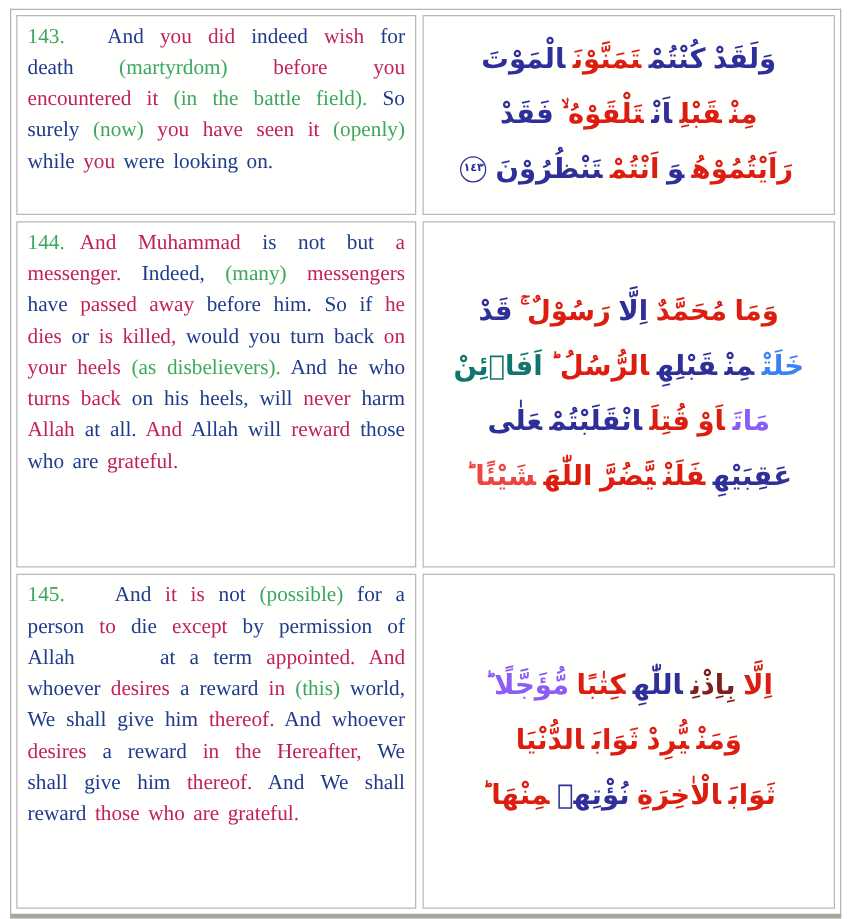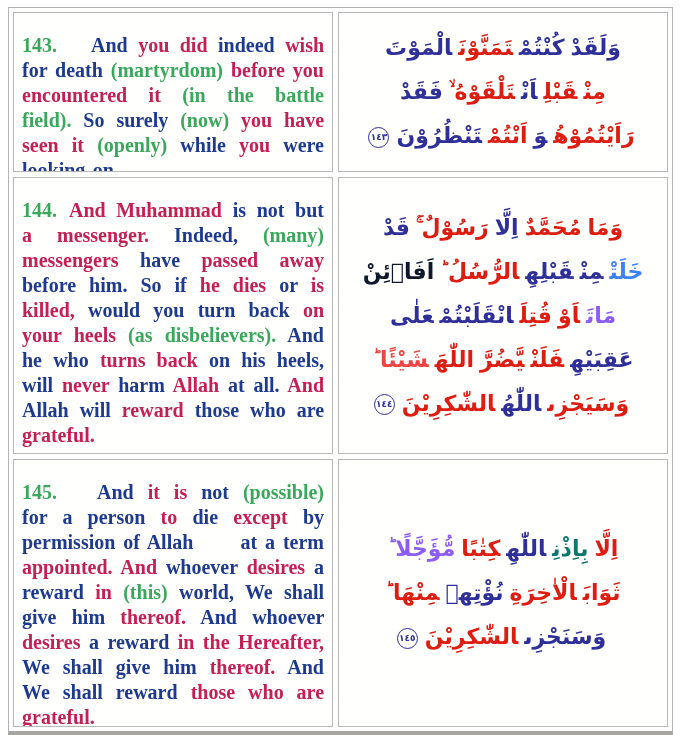--- a/index.html
+++ b/index.html
@@ -16,23 +16,23 @@
     background:#ffffff;
     box-sizing:border-box;
   }
   .cell{
     border:1px solid #b8b8b8;
     background:#fffffe;
     box-sizing:border-box;
     overflow:hidden;
   }
   .eng-cell{
-    padding:20px 8px 2px 8px;
-    font-size:20px;
-    font-weight:bold;
+    padding:3px 8px 2px 8px;
+    font-size:17px;
+    font-weight:normal;
     line-height:25px;
     text-align:justify;
     word-spacing:2.5px;
   }
   .verse-num{display:inline-block;}
   .ar-cell{
     direction:rtl;
     display:flex;
     flex-direction:column;
     justify-content:center;
@@ -66,24 +66,23 @@
 <div class="quran-table" id="quran-table">
     <div class="cell eng-cell"><span class="verse-num" style="color: rgb(58, 168, 92); margin-right: 34px;">143.</span><span style="color: rgb(29, 58, 143);">And</span> <span style="color: rgb(195, 32, 85);">you did</span> <span style="color: rgb(29, 58, 143);">indeed</span> <span style="color: rgb(195, 32, 85);">wish</span> <span style="color: rgb(29, 58, 143);">for death</span> <span style="color: rgb(58, 168, 92);">(martyrdom)</span> <span style="color: rgb(195, 32, 85);">before you encountered it</span> <span style="color: rgb(58, 168, 92);">(in the battle field).</span> <span style="color: rgb(29, 58, 143);">So surely</span> <span style="color: rgb(58, 168, 92);">(now)</span> <span style="color: rgb(195, 32, 85);">you have seen it</span> <span style="color: rgb(58, 168, 92);">(openly)</span> <span style="color: rgb(29, 58, 143);">while</span> <span style="color: rgb(195, 32, 85);">you</span> <span style="color: rgb(29, 58, 143);">were looking on.</span> </div>
     <div class="cell ar-cell">
       <div class="ar-line"><span class="ar-word" style="color: rgb(47, 47, 153);">وَلَقَدْ</span><span class="ar-word" style="color: rgb(47, 47, 153);">كُنْتُمْ</span><span class="ar-word" style="color: rgb(221, 29, 16);">تَمَنَّوْنَ</span><span class="ar-word" style="color: rgb(47, 47, 153);">الْمَوْتَ</span></div>
       <div class="ar-line"><span class="ar-word" style="color: rgb(221, 29, 16);">مِنْ</span><span class="ar-word" style="color: rgb(221, 29, 16);">قَبْلِ</span><span class="ar-word" style="color: rgb(47, 47, 153);">اَنْ</span><span class="ar-word" style="color: rgb(221, 29, 16);">تَلْقَوْهُ ۙ</span><span class="ar-word" style="color: rgb(47, 47, 153);">فَقَدْ</span></div>
       <div class="ar-line"><span class="ar-word" style="color: rgb(221, 29, 16);">رَاَيْتُمُوْهُ</span><span class="ar-word" style="color: rgb(47, 47, 153);">وَ</span><span class="ar-word" style="color: rgb(221, 29, 16);">اَنْتُمْ</span><span class="ar-word" style="color: rgb(47, 47, 153);">تَنْظُرُوْنَ</span><span class="ayah-medallion" style="color: rgb(47, 47, 153);">١٤٣</span></div>
     </div>
     <div class="cell eng-cell"><span class="verse-num" style="color: rgb(58, 168, 92); margin-right: 12px;">144.</span><span style="color: rgb(195, 32, 85);">And Muhammad</span> <span style="color: rgb(29, 58, 143);">is not but</span> <span style="color: rgb(195, 32, 85);">a messenger.</span> <span style="color: rgb(29, 58, 143);">Indeed,</span> <span style="color: rgb(58, 168, 92);">(many)</span> <span style="color: rgb(195, 32, 85);">messengers</span> <span style="color: rgb(29, 58, 143);">have</span> <span style="color: rgb(195, 32, 85);">passed away</span> <span style="color: rgb(29, 58, 143);">before him. So if</span> <span style="color: rgb(195, 32, 85);">he dies</span> <span style="color: rgb(29, 58, 143);">or</span> <span style="color: rgb(195, 32, 85);">is killed,</span> <span style="color: rgb(29, 58, 143);">would you turn back</span> <span style="color: rgb(195, 32, 85);">on your heels</span> <span style="color: rgb(58, 168, 92);">(as disbelievers).</span> <span style="color: rgb(29, 58, 143);">And he who</span> <span style="color: rgb(195, 32, 85);">turns back</span> <span style="color: rgb(29, 58, 143);">on his heels, will</span> <span style="color: rgb(195, 32, 85);">never</span> <span style="color: rgb(29, 58, 143);">harm</span> <span style="color: rgb(195, 32, 85);">Allah</span> <span style="color: rgb(29, 58, 143);">at all.</span> <span style="color: rgb(195, 32, 85);">And</span> <span style="color: rgb(29, 58, 143);">Allah will</span> <span style="color: rgb(195, 32, 85);">reward</span> <span style="color: rgb(29, 58, 143);">those who are</span> <span style="color: rgb(195, 32, 85);">grateful.</span> </div>
     <div class="cell ar-cell">
       <div class="ar-line"><span class="ar-word" style="color: rgb(221, 29, 16);">وَمَا</span><span class="ar-word" style="color: rgb(221, 29, 16);">مُحَمَّدٌ</span><span class="ar-word" style="color: rgb(47, 47, 153);">اِلَّا</span><span class="ar-word" style="color: rgb(221, 29, 16);">رَسُوْلٌ ۚ</span><span class="ar-word" style="color: rgb(47, 47, 153);">قَدْ</span></div>
-      <div class="ar-line"><span class="ar-word" style="color: #3b82f6;">خَلَتْ</span><span class="ar-word" style="color: rgb(47, 47, 153);">مِنْ</span><span class="ar-word" style="color: rgb(47, 47, 153);">قَبْلِهِ</span><span class="ar-word" style="color: rgb(221, 29, 16);">الرُّسُلُ ؕ</span><span class="ar-word" style="color: #0f172a;">اَفَا۟ئِنْ</span></div>
+      <div class="ar-line"><span class="ar-word" style="color: #3b82f6;">خَلَتْ</span><span class="ar-word" style="color: rgb(47, 47, 153);">مِنْ</span><span class="ar-word" style="color: rgb(47, 47, 153);">قَبْلِهِ</span><span class="ar-word" style="color: rgb(221, 29, 16);">الرُّسُلُ ؕ</span><span class="ar-word" style="color: #0f766e;">اَفَا۟ئِنْ</span></div>
       <div class="ar-line"><span class="ar-word" style="color: #8b5cf6;">مَاتَ</span><span class="ar-word" style="color: rgb(221, 29, 16);">اَوْ</span><span class="ar-word" style="color: rgb(221, 29, 16);">قُتِلَ</span><span class="ar-word" style="color: rgb(47, 47, 153);">انْقَلَبْتُمْ</span><span class="ar-word" style="color: rgb(47, 47, 153);">عَلٰى</span></div>
       <div class="ar-line"><span class="ar-word" style="color: rgb(47, 47, 153);">عَقِبَيْهِ</span><span class="ar-word" style="color: rgb(221, 29, 16);">فَلَنْ</span><span class="ar-word" style="color: rgb(221, 29, 16);">يَّضُرَّ</span><span class="ar-word" style="color: rgb(221, 29, 16);">اللّٰهَ</span><span class="ar-word" style="color: #ef4444;">شَيْئًا ؕ</span></div>
-      <div class="ar-line"><span class="ar-word" style="color: rgb(221, 29, 16);">وَسَيَجْزِى</span><span class="ar-word" style="color: rgb(47, 47, 153);">اللّٰهُ</span><span class="ar-word" style="color: rgb(221, 29, 16);">الشّٰكِرِيْنَ</span><span class="ayah-medallion" style="color: rgb(47, 47, 153);">١٤٤</span></div>
     </div>
     <div class="cell eng-cell"><span class="verse-num" style="color: rgb(58, 168, 92); margin-right: 40px;">145.</span><span style="color: rgb(29, 58, 143);">And</span> <span style="color: rgb(195, 32, 85);">it is</span> <span style="color: rgb(29, 58, 143);">not</span> <span style="color: rgb(58, 168, 92);">(possible)</span> <span style="color: rgb(29, 58, 143);">for a person</span> <span style="color: rgb(195, 32, 85);">to</span> <span style="color: rgb(29, 58, 143);">die</span> <span style="color: rgb(195, 32, 85);">except</span> <span style="color: rgb(29, 58, 143);">by permission of Allah</span> <span style="color: rgb(29, 58, 143);">&nbsp;&nbsp;&nbsp;&nbsp;</span> <span style="color: rgb(29, 58, 143);">at a term</span> <span style="color: rgb(195, 32, 85);">appointed.</span> <span style="color: rgb(195, 32, 85);">And</span> <span style="color: rgb(29, 58, 143);">whoever</span> <span style="color: rgb(195, 32, 85);">desires</span> <span style="color: rgb(29, 58, 143);">a reward</span> <span style="color: rgb(195, 32, 85);">in</span> <span style="color: rgb(58, 168, 92);">(this)</span> <span style="color: rgb(29, 58, 143);">world, We shall give him</span> <span style="color: rgb(195, 32, 85);">thereof.</span> <span style="color: rgb(29, 58, 143);">And whoever</span> <span style="color: rgb(195, 32, 85);">desires</span> <span style="color: rgb(29, 58, 143);">a reward</span> <span style="color: rgb(195, 32, 85);">in the Hereafter,</span> <span style="color: rgb(29, 58, 143);">We shall give him</span> <span style="color: rgb(195, 32, 85);">thereof.</span> <span style="color: rgb(29, 58, 143);">And We shall reward</span> <span style="color: rgb(195, 32, 85);">those who are grateful.</span> </div>
     <div class="cell ar-cell">
-      <div class="ar-line"><span class="ar-word" style="color: rgb(221, 29, 16);">اِلَّا</span><span class="ar-word" style="color: #0f766e;">بِاِذْنِ</span><span class="ar-word" style="color: rgb(47, 47, 153);">اللّٰهِ</span><span class="ar-word" style="color: rgb(221, 29, 16);">كِتٰبًا</span><span class="ar-word" style="color: #8b5cf6;">مُّؤَجَّلًا ؕ</span></div>
+      <div class="ar-line"><span class="ar-word" style="color: rgb(221, 29, 16);">اِلَّا</span><span class="ar-word" style="color: #7f1d1d;">بِاِذْنِ</span><span class="ar-word" style="color: rgb(47, 47, 153);">اللّٰهِ</span><span class="ar-word" style="color: rgb(221, 29, 16);">كِتٰبًا</span><span class="ar-word" style="color: #8b5cf6;">مُّؤَجَّلًا ؕ</span></div>
+      <div class="ar-line"><span class="ar-word" style="color: rgb(221, 29, 16);">وَمَنْ</span><span class="ar-word" style="color: rgb(221, 29, 16);">يُّرِدْ</span><span class="ar-word" style="color: rgb(221, 29, 16);">ثَوَابَ</span><span class="ar-word" style="color: rgb(221, 29, 16);">الدُّنْيَا</span></div>
       <div class="ar-line"><span class="ar-word" style="color: rgb(221, 29, 16);">ثَوَابَ</span><span class="ar-word" style="color: rgb(221, 29, 16);">الْاٰخِرَةِ</span><span class="ar-word" style="color: rgb(47, 47, 153);">نُؤْتِهٖ</span><span class="ar-word" style="color: rgb(221, 29, 16);">مِنْهَا ؕ</span></div>
-      <div class="ar-line"><span class="ar-word" style="color: rgb(47, 47, 153);">وَسَنَجْزِى</span><span class="ar-word" style="color: rgb(221, 29, 16);">الشّٰكِرِيْنَ</span><span class="ayah-medallion" style="color: rgb(47, 47, 153);">١٤٥</span></div>
     </div>
   </div>
 
 </body></html>

